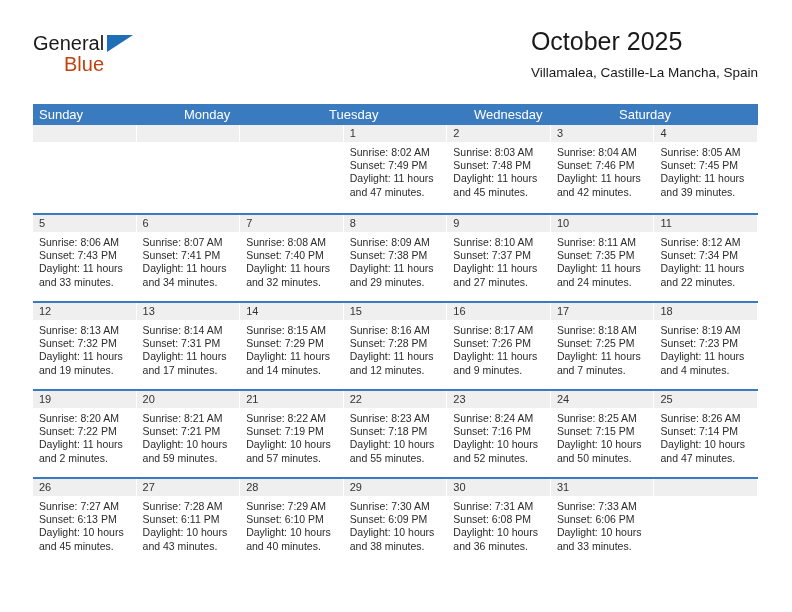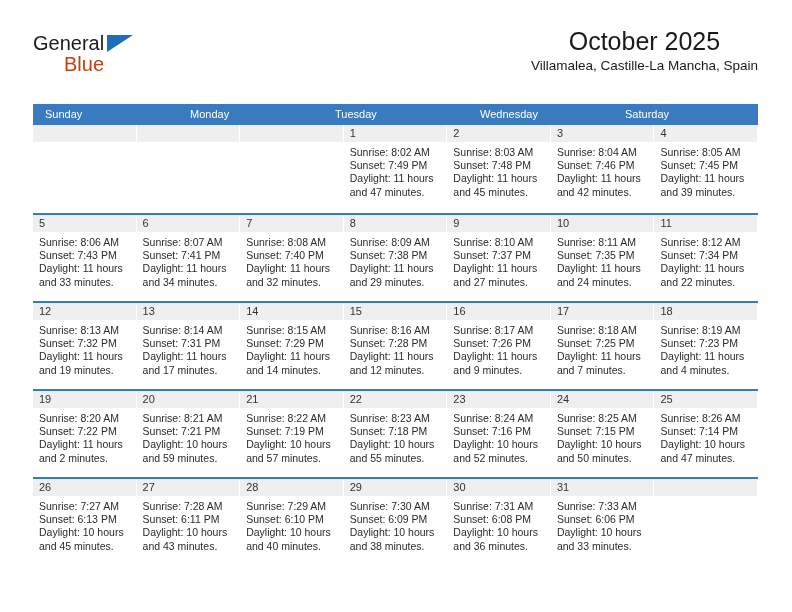--- a/index.html
+++ b/index.html
@@ -67,55 +67,55 @@
     font-size: 20px;
     color: #c2410c;
     font-family: "Liberation Sans", sans-serif;
     white-space: nowrap;
   }
 
   .title-wrap {
     position: absolute;
     right: 0px;
     top: 0px;
-    text-align: center;
+    text-align: left;
   }
   .cal-title {
     font-size: 25px;
     color: #1a1a1a;
     line-height: 30px;
     white-space: nowrap;
   }
   .cal-subtitle {
     font-size: 13.5px;
     color: #1a1a1a;
     line-height: 20px;
-    margin-top: 0;
+    margin-top: 7px;
     white-space: nowrap;
   }
 
   
   .cal {
     position: absolute;
     left: 33px;
     top: 104px;
     width: 725px;
   }
 
   .weekhead {
     display: flex;
     background: #3a7bbf;
     height: 21px;
   }
   .weekhead .wh {
     flex: 1 1 0;
     color: #ffffff;
-    font-size: 11px;
+    font-size: 13px;
     line-height: 21px;
-    padding-left: 12px;
+    padding-left: 6px;
     box-sizing: border-box;
     white-space: nowrap;
   }
 
   .week {
     display: flex;
     border-top: 2px solid #3a7bbf;
     height: 88px;
     box-sizing: border-box;
   }

